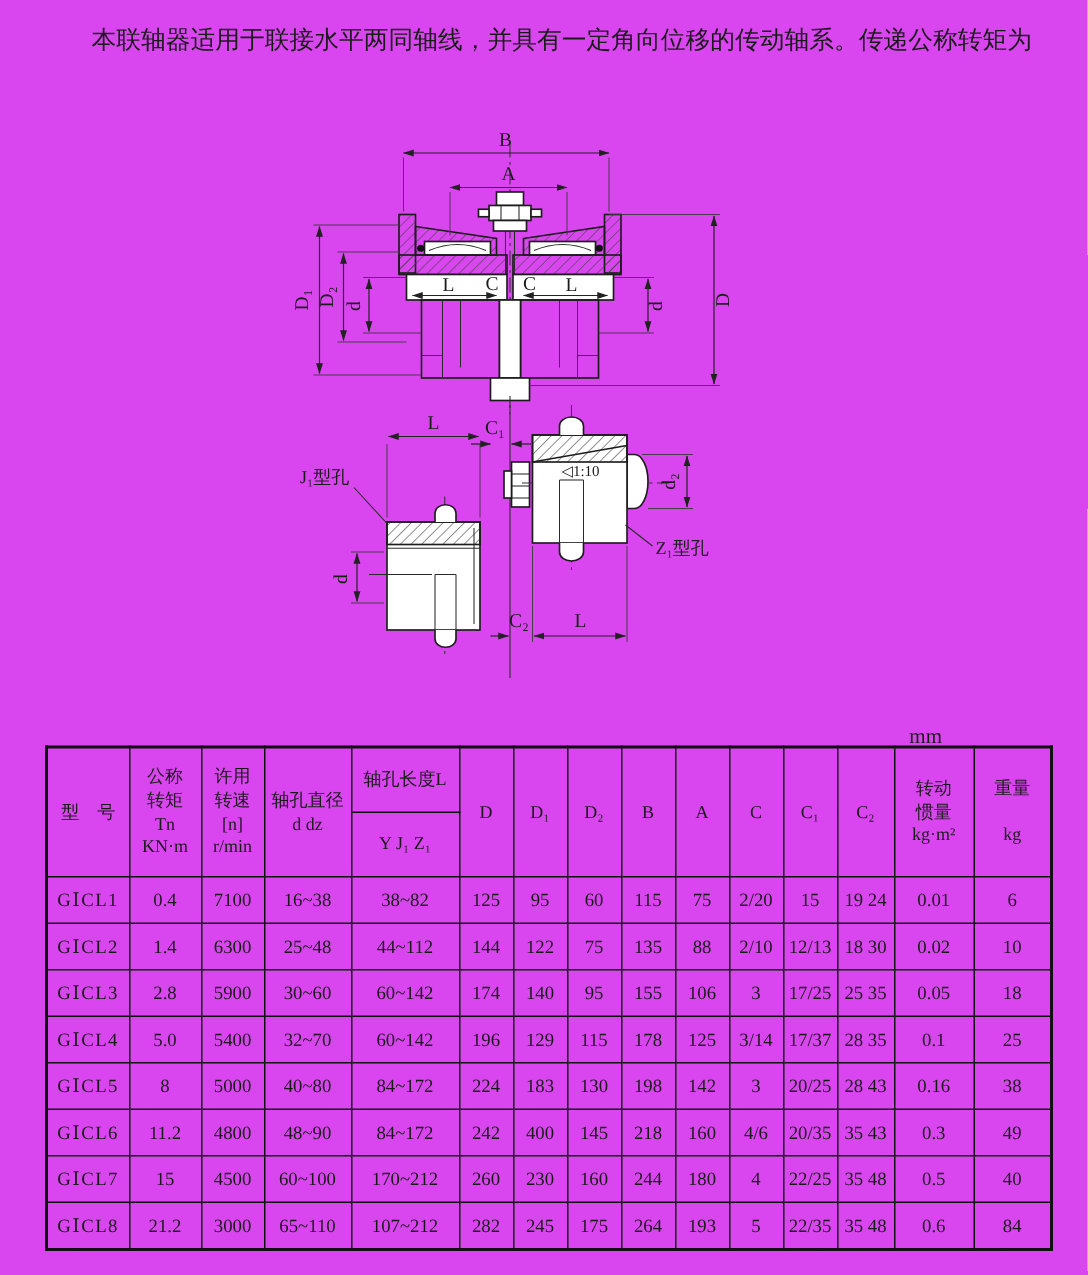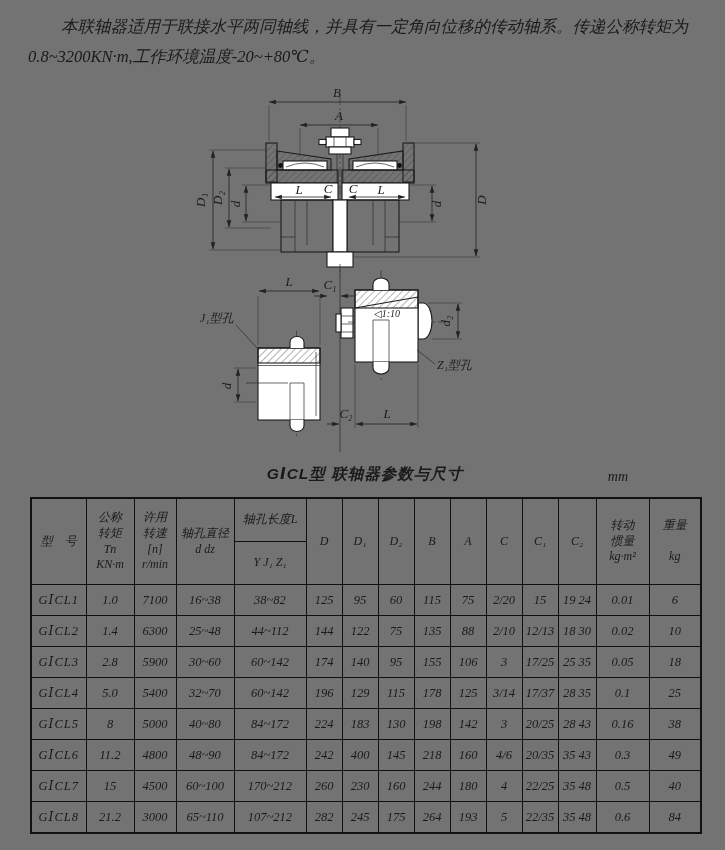--- a/index.html
+++ b/index.html
@@ -1,56 +1,55 @@
 <!DOCTYPE html>
 <html><head>
 <meta charset="utf-8">
 <style>
   html,body{margin:0;padding:0;background:#e8e8e8;}
   .page{
-    position:relative;width:725px;height:850px;background:#737373;overflow:hidden;
-    font-family:"Liberation Serif","DejaVu Serif",serif;color:#1a1a1a;margin:0 auto;font-style:italic;
+    position:relative;width:725px;height:850px;background:#d946ef;overflow:hidden;
+    font-family:"Liberation Serif","DejaVu Serif",serif;color:#1a1a1a;margin:0 auto;
   }
   .intro{position:absolute;left:28px;top:12px;width:672px;font-size:16.5px;line-height:30px;}
   .intro .l1{display:block;text-indent:2em;}
   .intro .l2{display:block;}
   .diagram-wrap{position:absolute;left:0;top:88px;width:725px;height:374px;}
   svg{display:block;}
   svg text{font-family:"Liberation Serif","DejaVu Serif",serif;fill:#1c1c1c;font-size:13px;}
   svg text.cjk{font-size:12px;}
   svg text.small{font-size:10px;}
   .ol{fill:none;stroke:#1c1c1c;stroke-width:1.1;}
   .olw{fill:#ffffff;stroke:#1c1c1c;stroke-width:1.1;}
   .hat{fill:url(#hatch);stroke:#1c1c1c;stroke-width:1.1;}
   .thin{stroke:#2a2a2a;stroke-width:0.7;fill:none;}
   .ext{stroke:#3a3a3a;stroke-width:0.6;fill:none;}
   .dim{stroke:#222;stroke-width:0.8;fill:none;}
   .cl{stroke:#333;stroke-width:0.7;fill:none;stroke-dasharray:10 3 2 3;}
   .title-row{position:absolute;left:30px;top:464px;width:670px;height:26px;}
   .tbl-title{text-align:center;font-size:15.5px;font-weight:600;letter-spacing:1px;font-family:"Liberation Sans","DejaVu Sans",sans-serif;}
-  .unit{position:absolute;right:72px;top:5px;font-size:14px;font-weight:400;}
+  .unit{position:absolute;right:72px;top:20px;font-size:14px;font-weight:400;}
   table.params{
     position:absolute;left:30px;top:497px;width:670px;border-collapse:collapse;
     table-layout:fixed;font-size:12.5px;text-align:center;border:2px solid #111;
   }
   table.params th, table.params td{border:1px solid #111;padding:0 1px;vertical-align:middle;}
   table.params th{font-weight:400;white-space:pre-line;font-size:12px;line-height:1.32;}
   thead tr.h1 th{height:42px;}
   thead tr.h2 th{height:42px;margin-left:16px;}
   tbody td{height:30px;}
   tbody td:first-child{letter-spacing:1px;}
 </style>
 </head>
 <body>
 
 <div class="page">
 
   <div class="intro">
     <span class="l1">本联轴器适用于联接水平两同轴线，并具有一定角向位移的传动轴系。传递公称转矩为</span>
-    <span class="l2">0.8~3200KN·m,工作环境温度-20~+80℃。</span>
   </div>
 
   <div class="diagram-wrap">
     <svg width="725" height="374" viewBox="0 88 725 374">
       <defs>
         <pattern id="hatch" width="5" height="5" patternUnits="userSpaceOnUse" patternTransform="rotate(45)">
           <line x1="0" y1="0" x2="0" y2="5" stroke="#444" stroke-width="0.8"></line>
         </pattern>
         <marker id="ah" viewBox="0 0 10 10" refX="9.5" refY="5" markerWidth="9" markerHeight="9" orient="auto-start-reverse">
           <path d="M0,1.8 L10,5 L0,8.2 Z" fill="#222"></path>
@@ -205,21 +204,20 @@
         <line class="ext" x1="418" y1="364" x2="418" y2="428"></line>
         <line class="dim" x1="327" y1="424" x2="339" y2="424" marker-end="url(#ah)"></line>
         <line class="dim" x1="356" y1="424" x2="417" y2="424" marker-start="url(#ah)" marker-end="url(#ah)"></line>
         <text x="346" y="418" text-anchor="middle">C₂</text>
         <text x="387" y="418" text-anchor="middle">L</text>
       </g>
     </svg>
   </div>
 
   <div class="title-row">
-    <div class="tbl-title">GⅠCL型  联轴器参数与尺寸</div>
     <div class="unit">mm</div>
   </div>
 
   <table class="params">
     <colgroup>
       <col style="width:55px">
         <col style="width:48px">
         <col style="width:42px">
       <col style="width:58px">
         <col style="width:72px">
@@ -263,21 +261,21 @@
 
 kg</th>
       </tr>
       <tr class="h2">
         <th>Y  J₁ Z₁</th>
       </tr>
     </thead>
     <tbody>
         <tr>
           <td>GⅠCL1</td>
-          <td>1.0</td>
+          <td>0.4</td>
           <td>7100</td>
           <td>16~38</td>
           <td>38~82</td>
           <td>125</td>
           <td>95</td>
           <td>60</td>
           <td>115</td>
           <td>75</td>
           <td>2/20</td>
           <td>15</td>

